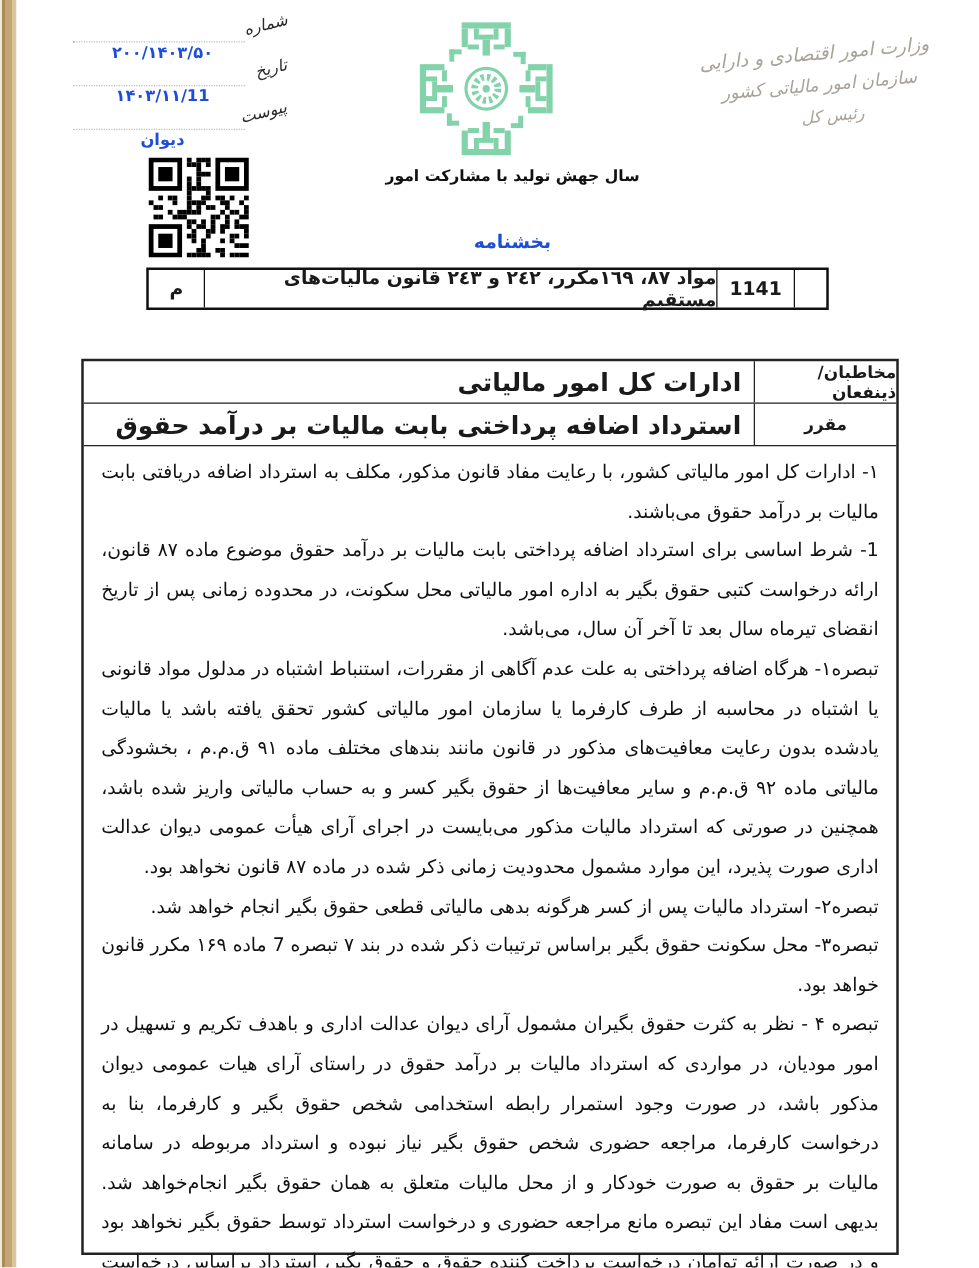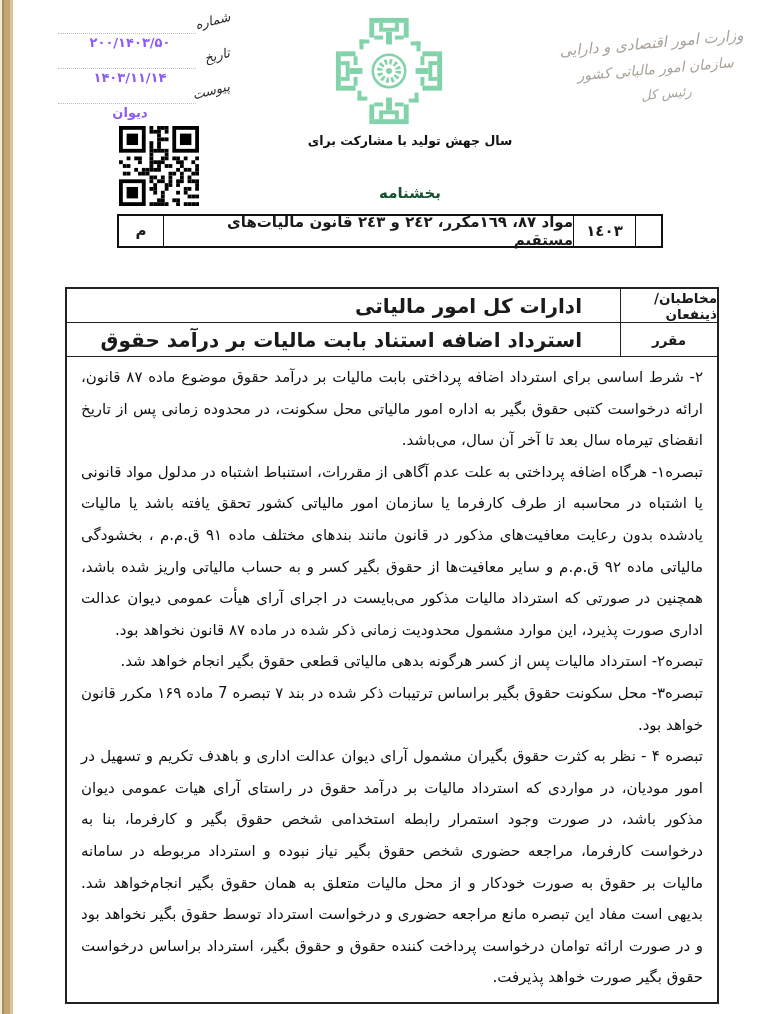--- a/index.html
+++ b/index.html
@@ -27,33 +27,33 @@
   
   .stamp{position:absolute;top:20px;left:58px;width:168px;}
   .stamp-row{position:relative;height:35px;}
   .stamp-label{
     position:absolute;right:-4px;top:-7px;font-size:13px;font-style:italic;
     color:#2a2a2a;transform:rotate(-14deg);letter-spacing:-1px;
   }
   .stamp-dots{position:absolute;top:13px;left:0;right:30px;border-top:1px dotted #c0c0c0;}
   .stamp-value{
     position:absolute;top:15px;left:12px;right:36px;text-align:center;
-    font-weight:bold;font-size:13px;color:#8b5cf6;
+    font-weight:bold;font-size:13px;color:#1d4ed8;
   }
   
   .qr{position:absolute;top:126px;left:114px;width:90px;height:80px;}
   .qr svg{width:100%;height:100%;}
   
   .slogan{
     position:absolute;top:133px;left:290px;width:240px;text-align:center;
     font-weight:bold;font-size:12.5px;color:#111;
   }
   .doctype{
     position:absolute;top:184px;left:350px;width:120px;text-align:center;
-    font-weight:bold;font-size:15px;color:#14532d;
+    font-weight:bold;font-size:15px;color:#1d4ed8;
   }
   
   .class-table{
     position:absolute;top:214px;left:117px;width:546px;height:34px;
     display:flex;direction:rtl;border:2.5px solid #111;box-sizing:border-box;
     background:#fff;
   }
   .class-table .cell{
     display:flex;align-items:center;justify-content:center;
     font-weight:bold;font-size:15px;box-sizing:border-box;height:100%;
@@ -62,23 +62,23 @@
   .c-year{width:62px;border-left:1.5px solid #111;}
   .c-subject{flex:1;border-left:1.5px solid #111;}
   .c-cat{width:44px;}
   
   .main-table{
     position:absolute;top:287px;left:65px;width:654px;height:717px;
     border:2px solid #222;box-sizing:border-box;background:#fff;
   }
   .info-row{display:flex;direction:rtl;height:34px;border-bottom:1.5px solid #222;box-sizing:border-box;}
   .info-label{
-    width:97px;border-left:1.5px solid #222;box-sizing:border-box;
+    width:114px;border-left:1.5px solid #222;box-sizing:border-box;
     display:flex;align-items:center;justify-content:center;
-    font-weight:bold;font-size:13.5px;margin-left:28px;
+    font-weight:bold;font-size:13.5px;
   }
   .info-value{
     flex:1;display:flex;align-items:center;padding-right:10px;
     font-weight:bold;font-size:20px;
   }
   .letter-body{
     padding:5px 14px 0 14px;font-size:15px;line-height:31.6px;
     text-align:justify;color:#111;
   }
   .letter-body p{margin:0;}
@@ -122,21 +122,21 @@
 
 <div class="stamp">
   <div class="stamp-row">
     <span class="stamp-label">شماره</span>
     <span class="stamp-dots"></span>
     <span class="stamp-value">۲۰۰/۱۴۰۳/۵۰</span>
   </div>
   <div class="stamp-row">
     <span class="stamp-label">تاریخ</span>
     <span class="stamp-dots"></span>
-    <span class="stamp-value">۱۴۰۳/۱۱/۱۴</span>
+    <span class="stamp-value">۱۴۰۳/۱۱/11</span>
   </div>
   <div class="stamp-row">
     <span class="stamp-label">پیوست</span>
     <span class="stamp-dots"></span>
     <span class="stamp-value">دیوان</span>
   </div>
 </div>
 
 <div class="qr">
   <svg id="qr-svg" viewBox="0 0 84 84" xmlns="http://www.w3.org/2000/svg" fill="#000">
@@ -263,39 +263,40 @@
       <rect x="8" y="8" width="12" height="12" fill="#000"></rect>
       <rect x="56" y="0" width="28" height="28" fill="#000"></rect>
       <rect x="60" y="4" width="20" height="20" fill="#fff"></rect>
       <rect x="64" y="8" width="12" height="12" fill="#000"></rect>
       <rect x="0" y="56" width="28" height="28" fill="#000"></rect>
       <rect x="4" y="60" width="20" height="20" fill="#fff"></rect>
       <rect x="8" y="64" width="12" height="12" fill="#000"></rect>
     </svg>
 </div>
 
-<div class="slogan">سال جهش تولید با مشارکت برای</div>
+<div class="slogan">سال جهش تولید با مشارکت امور</div>
 <div class="doctype">بخشنامه</div>
 
 <div class="class-table">
   <div class="cell c-blank"></div>
-  <div class="cell c-year">١٤٠٣</div>
+  <div class="cell c-year">1141</div>
   <div class="cell c-subject">مواد ٨٧، ١٦٩مکرر، ٢٤٢ و ٢٤٣ قانون مالیات‌های مستقیم</div>
   <div class="cell c-cat">م</div>
 </div>
 
 <div class="main-table">
   <div class="info-row">
     <div class="info-label">مخاطبان/ ذینفعان</div>
     <div class="info-value">ادارات کل امور مالیاتی</div>
   </div>
   <div class="info-row">
     <div class="info-label">مقرر</div>
-    <div class="info-value">استرداد اضافه استناد بابت مالیات بر درآمد حقوق</div>
+    <div class="info-value">استرداد اضافه پرداختی بابت مالیات بر درآمد حقوق</div>
   </div>
   <div class="letter-body">
-    <p>۲- شرط اساسی برای استرداد اضافه پرداختی بابت مالیات بر درآمد حقوق موضوع ماده ۸۷ قانون، ارائه درخواست کتبی حقوق بگیر به اداره امور مالیاتی محل سکونت، در محدوده زمانی پس از تاریخ انقضای تیرماه سال بعد تا آخر آن سال، می‌باشد.</p>
+    <p>۱- ادارات کل امور مالیاتی کشور، با رعایت مفاد قانون مذکور، مکلف به استرداد اضافه دریافتی بابت مالیات بر درآمد حقوق می‌باشند.</p>
+    <p>1- شرط اساسی برای استرداد اضافه پرداختی بابت مالیات بر درآمد حقوق موضوع ماده ۸۷ قانون، ارائه درخواست کتبی حقوق بگیر به اداره امور مالیاتی محل سکونت، در محدوده زمانی پس از تاریخ انقضای تیرماه سال بعد تا آخر آن سال، می‌باشد.</p>
     <p>تبصره۱- هرگاه اضافه پرداختی به علت عدم آگاهی از مقررات، استنباط اشتباه در مدلول مواد قانونی یا اشتباه در محاسبه از طرف کارفرما یا سازمان امور مالیاتی کشور تحقق یافته باشد یا مالیات یادشده بدون رعایت معافیت‌های مذکور در قانون مانند بندهای مختلف ماده ۹۱ ق.م.م ، بخشودگی مالیاتی ماده ۹۲ ق.م.م و سایر معافیت‌ها از حقوق بگیر کسر و به حساب مالیاتی واریز شده باشد، همچنین در صورتی که استرداد مالیات مذکور می‌بایست در اجرای آرای هیأت عمومی دیوان عدالت اداری صورت پذیرد، این موارد مشمول محدودیت زمانی ذکر شده در ماده ۸۷ قانون نخواهد بود.</p>
     <p>تبصره۲- استرداد مالیات پس از کسر هرگونه بدهی مالیاتی قطعی حقوق بگیر انجام خواهد شد.</p>
     <p>تبصره۳- محل سکونت حقوق بگیر براساس ترتیبات ذکر شده در بند ۷ تبصره 7 ماده ۱۶۹ مکرر قانون خواهد بود.</p>
     <p>تبصره ۴ - نظر به کثرت حقوق بگیران مشمول آرای دیوان عدالت اداری و باهدف تکریم و تسهیل در امور مودیان، در مواردی که استرداد مالیات بر درآمد حقوق در راستای آرای هیات عمومی دیوان مذکور باشد، در صورت وجود استمرار رابطه استخدامی شخص حقوق بگیر و کارفرما، بنا به درخواست کارفرما، مراجعه حضوری شخص حقوق بگیر نیاز نبوده و استرداد مربوطه در سامانه مالیات بر حقوق به صورت خودکار و از محل مالیات متعلق به همان حقوق بگیر انجام‌خواهد شد. بدیهی است مفاد این تبصره مانع مراجعه حضوری و درخواست استرداد توسط حقوق بگیر نخواهد بود و در صورت ارائه توامان درخواست پرداخت کننده حقوق و حقوق بگیر، استرداد براساس درخواست حقوق بگیر صورت خواهد پذیرفت.</p>
   </div>
 </div>
 
 </body></html>

